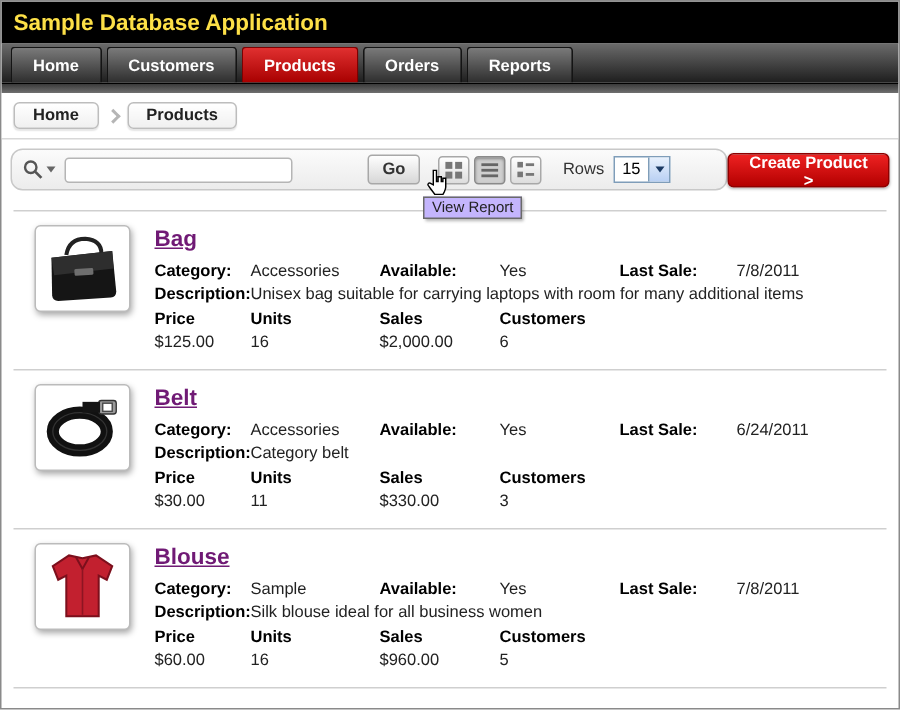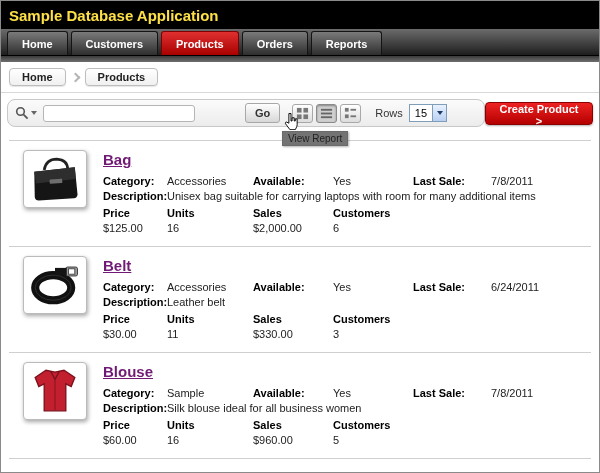--- a/index.html
+++ b/index.html
@@ -45,21 +45,21 @@
   .fake-select .sel-val { font-size: 11px; padding: 0 5px; min-width: 18px; }
   .fake-select .sel-arrow { width: 14px; height: 100%; background: linear-gradient(#e8f1fd, #b9d0f3); border-left: 1px solid #7f9db9;
                             display: flex; align-items: center; justify-content: center; }
   .fake-select .sel-arrow i { width: 0; height: 0; border-left: 3px solid transparent; border-right: 3px solid transparent; border-top: 4px solid #1b3a63; }
   .caret-down { width: 0; height: 0; border-left: 4px solid transparent; border-right: 4px solid transparent; border-top: 5px solid #555; }
   .create-btn { margin-left: auto; height: 23px; padding: 0 13px; font-size: 11px; font-weight: bold; color: #fff;
                 background: linear-gradient(#ee2222, #b40000); border: 1px solid #8d0000; border-radius: 4px; cursor: pointer;
                 box-shadow: 0 1px 2px rgba(0,0,0,.3); }
 
   
-  .tooltip { position: absolute; left: 281px; top: 130px; background: #737373; border: 1px solid #6a6a6a;
+  .tooltip { position: absolute; left: 281px; top: 130px; background: #c4b5fd; border: 1px solid #6a6a6a;
              font-size: 10px; color: #222; padding: 1px 5px; z-index: 6; box-shadow: 1px 1px 2px rgba(0,0,0,.3); }
   .cursor-hand { position: absolute; left: 283px; top: 112px; z-index: 7; }
 
   
   .products { margin: 13px 8px 0 8px; border-top: 1px solid #cfcfcf; }
   .card { display: flex; gap: 16px; padding: 9px 4px 9px 14px; border-bottom: 1px solid #cfcfcf; }
   .thumb { width: 64px; height: 58px; border: 1px solid #bbb; border-radius: 4px; background: #fff;
            box-shadow: 1px 2px 4px rgba(0,0,0,.35); display: flex; align-items: center; justify-content: center; cursor: pointer; flex: none; }
   .info { flex: 1; min-width: 0; }
   .pname { display: inline-block; font-size: 15px; font-weight: bold; color: #701a75; text-decoration: underline; cursor: pointer; margin: 1px 0 7px; }
@@ -203,21 +203,21 @@
         <div class="frow">
           <span class="lbl">Category:</span>
           <span class="val">Accessories</span>
           <span class="lbl">Available:</span>
           <span class="val">Yes</span>
           <span class="lbl">Last Sale:</span>
           <span class="val">6/24/2011</span>
         </div>
         <div class="drow">
           <span class="lbl">Description:</span>
-          <span class="val">Leather belt</span>
+          <span class="val">Category belt</span>
         </div>
         <div class="stats">
           <span class="lbl">Price</span>
           <span class="lbl">Units</span>
           <span class="lbl">Sales</span>
           <span class="lbl">Customers</span>
           <span class="val">$30.00</span>
           <span class="val">11</span>
           <span class="val">$330.00</span>
           <span class="val">3</span>

